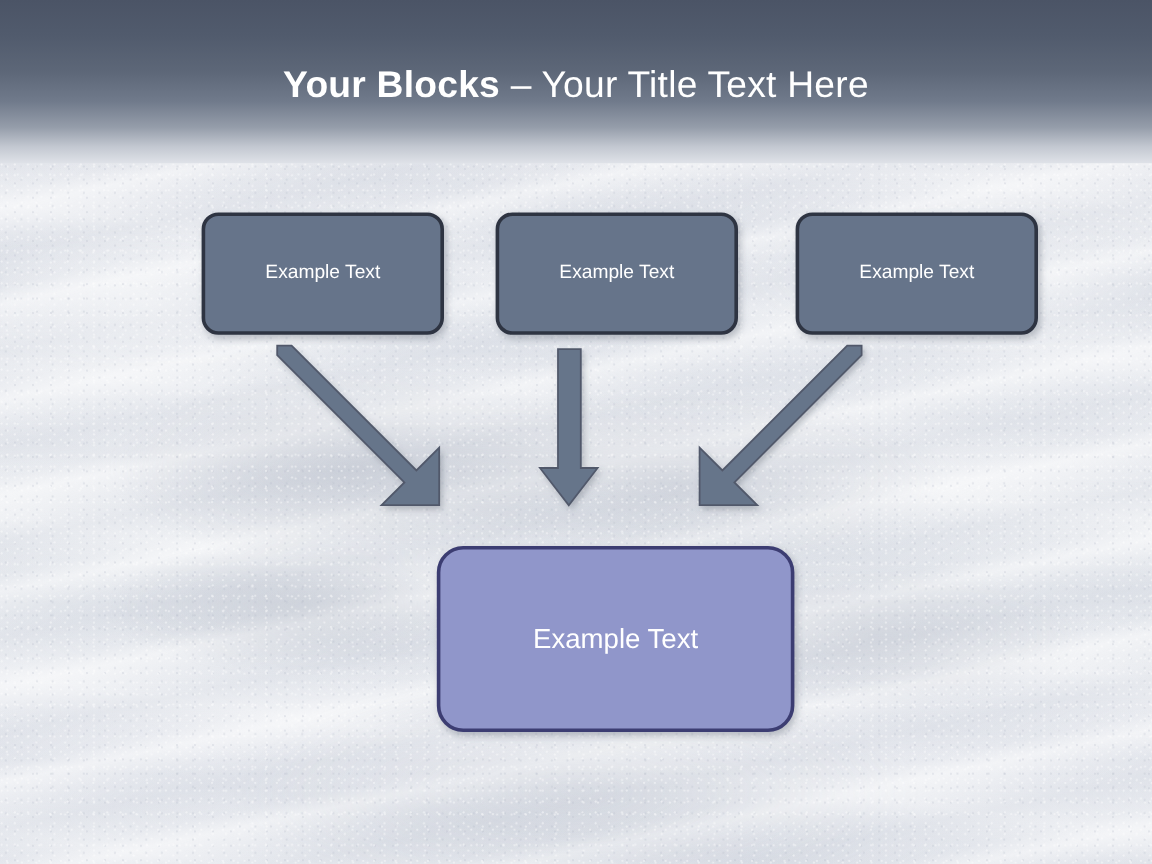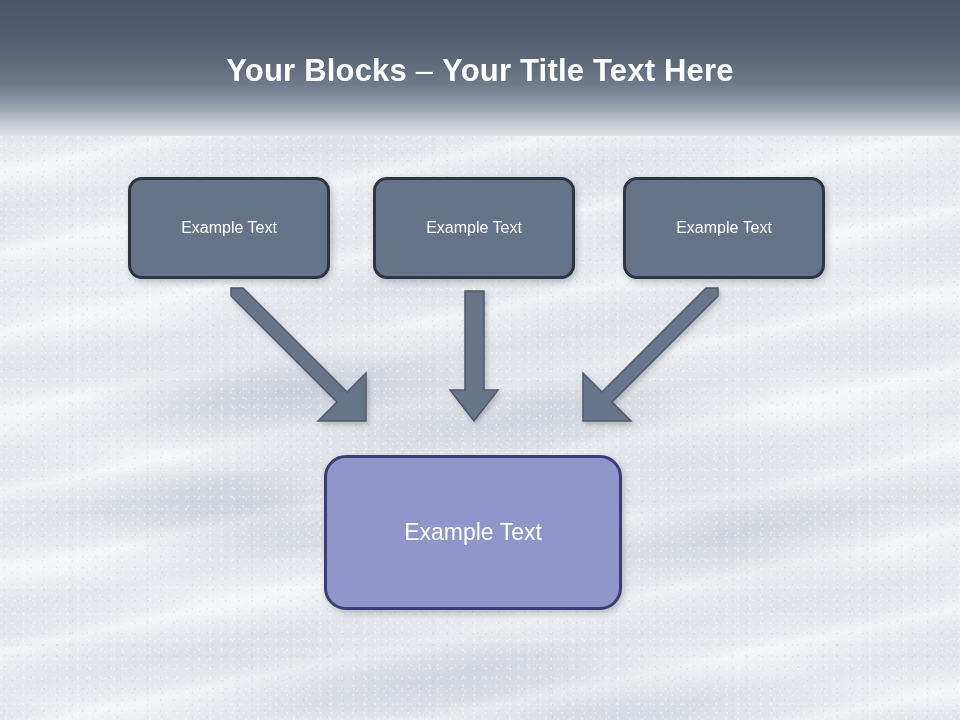--- a/index.html
+++ b/index.html
@@ -99,33 +99,34 @@
     top: 52px;
     width: 960px;
     text-align: center;
     color: #ffffff;
     font-size: 31px;
     line-height: 38px;
     letter-spacing: 0.2px;
     white-space: nowrap;
   }
   .title .strong { font-weight: bold; }
-  .title .light  { font-weight: bold; margin-top: 40px; }
+  .title .light  { font-weight: normal; margin-top: 40px; }
   .title .dash   { font-weight: normal; }
 
   
   .box {
     position: absolute;
     box-sizing: border-box;
     display: flex;
     align-items: center;
     justify-content: center;
     text-align: center;
     color: #ffffff;
     box-shadow: 2px 3px 6px rgba(90,98,112,0.35);
+    margin-left: 40px;
   }
   .box-top {
     width: 202px;
     height: 102px;
     top: 177px;
     background: #66748a;
     border: 3px solid #2e3442;
     border-radius: 14px;
     font-size: 16px;
   }

